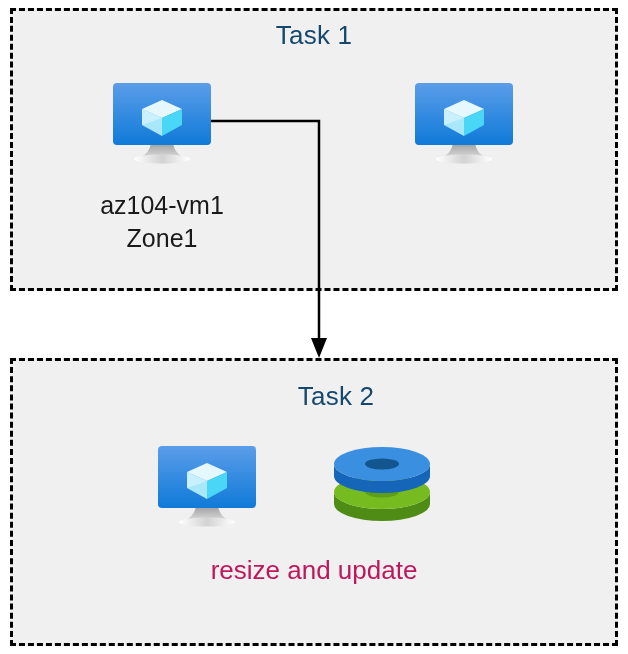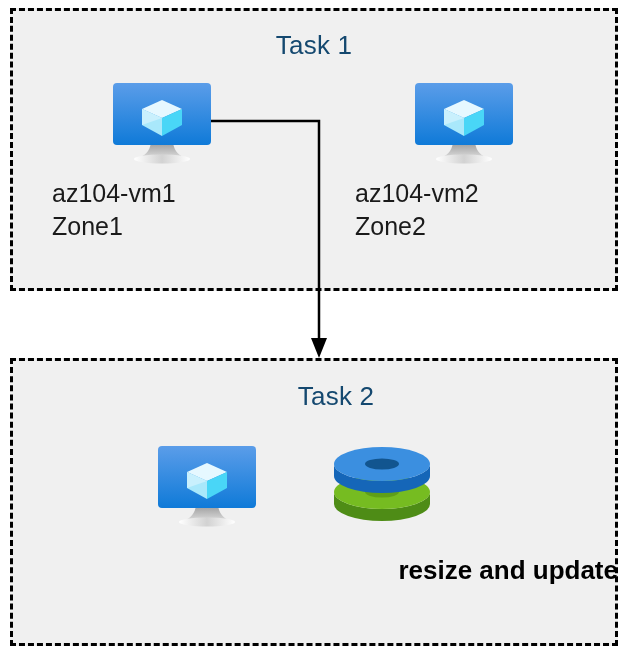--- a/index.html
+++ b/index.html
@@ -46,59 +46,59 @@
     position: absolute;
     left: 0;
     right: 0;
     text-align: center;
     color: #14486f;
     font-size: 26px;
     line-height: 30px;
     font-family: "Liberation Sans", sans-serif;
     letter-spacing: 0.2px;
   }
-  #task1-title { top: 30px; }
+  #task1-title { top: 20px; }
   #task2-title { top: 381px; padding-left: 44px; }
 
   
   .vm-icon {
     position: absolute;
     width: 104px;
     height: 88px;
   }
   #vm1-icon { left: 110px; top: 80px; }
   #vm2-icon { left: 412px; top: 80px; }
   #vm3-icon { left: 155px; top: 443px; }
 
   .vm-icon svg { display: block; width: 100%; height: 100%; }
 
   
   .vm-label {
     position: absolute;
-    text-align: left;
+    text-align: center;
     color: #1a1a1a;
     font-size: 25px;
     line-height: 33px;
     font-family: "Liberation Sans", sans-serif;
     white-space: pre;
+    margin-top: 12px;
   }
   #vm1-label { left: 52px; top: 177px; width: 220px; }
   #vm2-label { left: 355px; top: 177px; width: 220px; }
 
   #task2-caption {
     position: absolute;
     left: 10px;
     top: 553px;
     width: 608px;
-    text-align: right;
-    color: #000000;
+    text-align: center;
+    color: #be185d;
     font-size: 26px;
     line-height: 34px;
     font-family: "Liberation Sans", sans-serif;
-    font-weight: bold;
   }
 
   
   #disks-icon {
     position: absolute;
     left: 330px;
     top: 442px;
     width: 104px;
     height: 88px;
   }
@@ -177,22 +177,20 @@
       <rect x="3" y="3" width="98" height="62" rx="4" fill="url(#scr2)"></rect>
       <g>
         <path d="M52 20 L72 29 L52 38 L32 29 Z" fill="#e6f8ff"></path>
         <path d="M32 29 L52 38 L52 56 L32 45 Z" fill="#a9e8fb"></path>
         <path d="M72 29 L52 38 L52 56 L72 45 Z" fill="#49d6f7"></path>
         <path d="M32 29 L52 38 L32 45 Z" fill="#c9f0fd"></path>
       </g>
     </svg>
   </div>
 
-  <div class="vm-label" id="vm2-label">az104-vm2
-Zone2</div>
 
   <div class="task-box" id="task2-box"></div>
 
   <div class="task-title" id="task2-title">Task 2</div>
 
   <div class="vm-icon" id="vm3-icon">
     <svg viewBox="0 0 104 88" xmlns="http://www.w3.org/2000/svg">
       <defs>
         <linearGradient id="scr3" x1="0" y1="0" x2="0" y2="1">
           <stop offset="0%" stop-color="#5b9de9"></stop>

